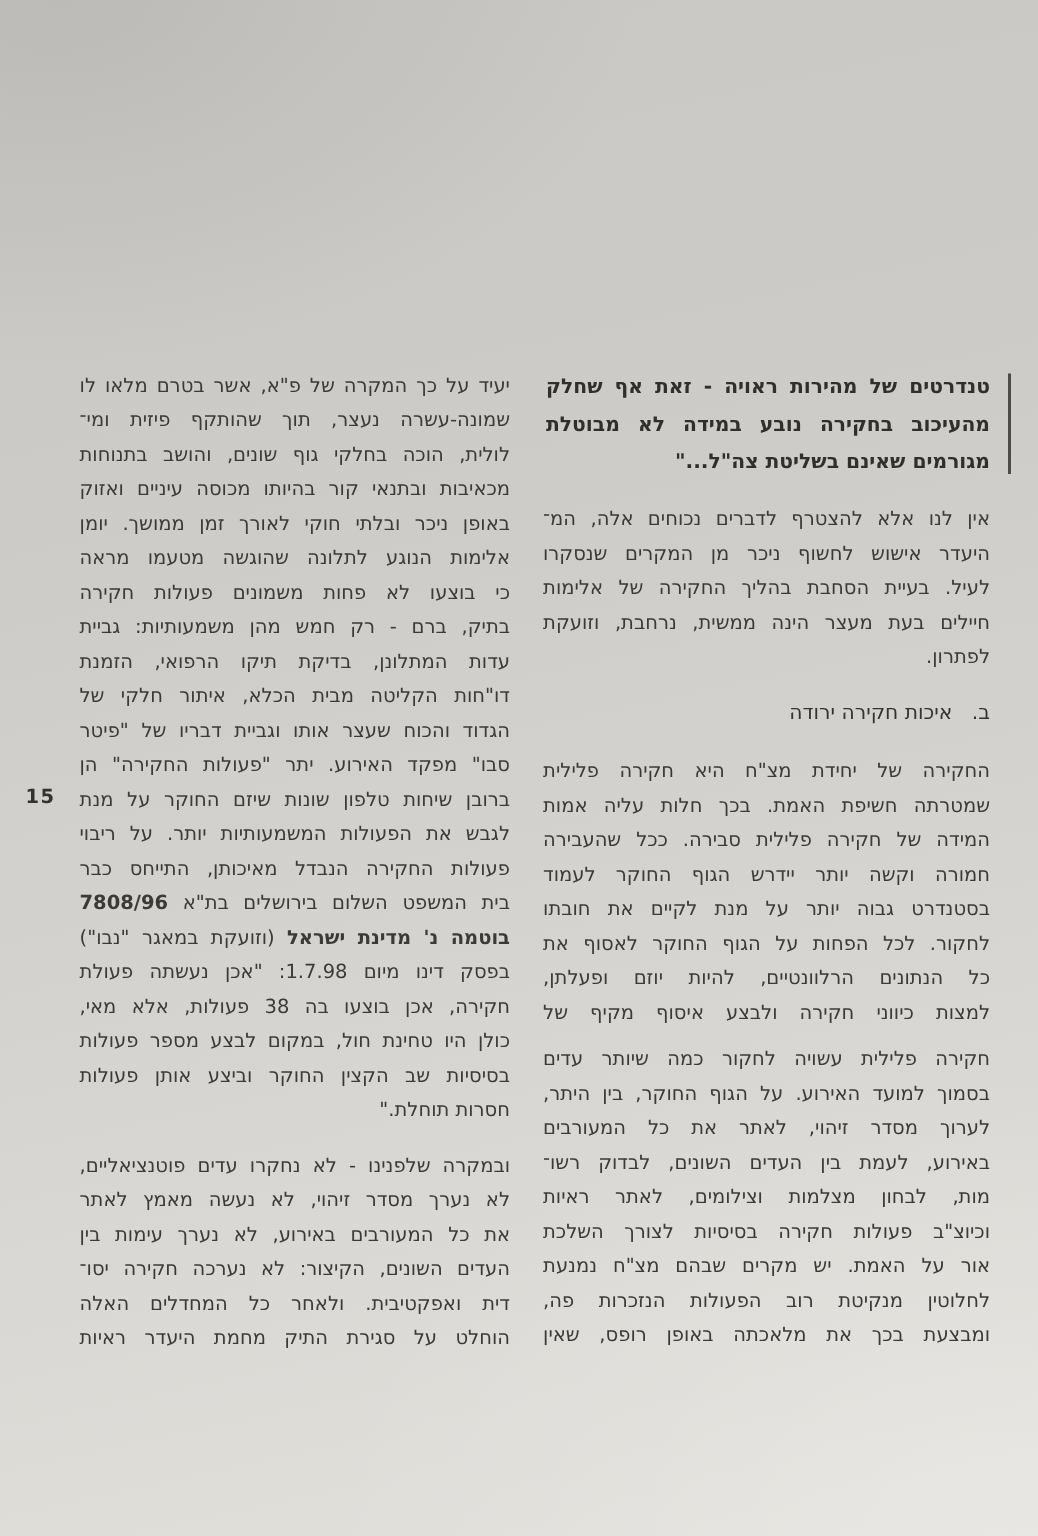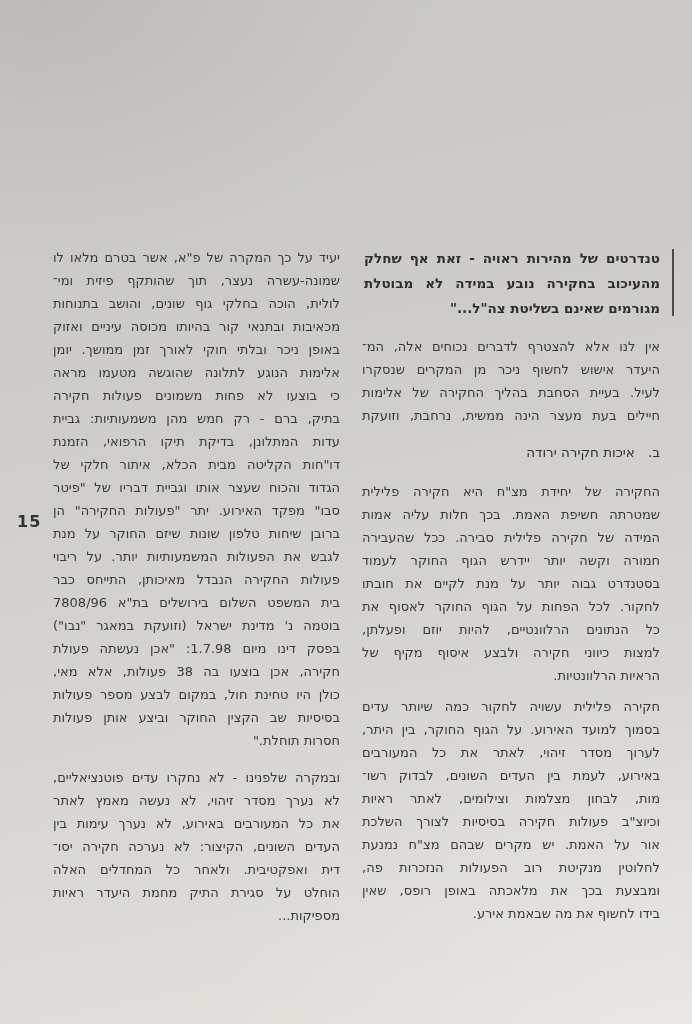--- a/index.html
+++ b/index.html
@@ -10,33 +10,33 @@
     overflow:hidden;
     font-family:"DejaVu Sans",sans-serif;
     background-image:
       radial-gradient(ellipse 620px 420px at 6% 0%, rgba(80,78,74,0.10), transparent 62%),
       radial-gradient(ellipse 700px 500px at 96% 100%, rgba(255,255,255,0.22), transparent 65%),
       linear-gradient(168deg,#c8c7c4 0%,#cdccc8 34%,#d8d6d2 68%,#e3e1dc 100%);
     color:#3b3a38;
     direction:rtl;
   }
   .page-number{
-    position:absolute;left:17px;top:512px;
-    font-size:16px;font-weight:bold;letter-spacing:1px;color:#33322f;
+    position:absolute;left:17px;top:524px;
+    font-size:13px;font-weight:bold;letter-spacing:1px;color:#33322f;
   }
   .content{
     position:absolute;top:246px;right:32px;left:53px;
     display:flex;flex-direction:row;gap:22px;direction:rtl;
   }
   .col{font-size:13px;line-height:23px;}
   .col-right{width:298px;}
   .col-left{width:287px;}
   .line{display:flex;justify-content:space-between;}
   .line.last{display:block;text-align:right;}
-  .b{font-weight:normal;}
+  .b{font-weight:bold;}
   .pullquote{
     position:relative;
     font-weight:bold;font-size:13.5px;line-height:25px;
     color:#302f2d;
     margin-bottom:14px;
     padding-left:2px;
   }
   .pullquote-bar{
     position:absolute;right:-14px;top:3px;bottom:5px;
     width:2px;background:#4c4b48;
@@ -115,20 +115,21 @@
           </div>
           <div class="line">
             <span>חיילים</span>
             <span>בעת</span>
             <span>מעצר</span>
             <span>הינה</span>
             <span>ממשית,</span>
             <span>נרחבת,</span>
             <span>וזועקת</span>
           </div>
+          <div class="line last"><span>לפתרון.</span></div>
         </div>
 
       <div class="section-heading">
         <span>ב.</span>
         <span>איכות חקירה ירודה</span>
       </div>
 
       <div class="para para-tight">
           <div class="line">
             <span>החקירה</span>
@@ -196,21 +197,20 @@
           </div>
           <div class="line">
             <span>למצות</span>
             <span>כיווני</span>
             <span>חקירה</span>
             <span>ולבצע</span>
             <span>איסוף</span>
             <span>מקיף</span>
             <span>של</span>
           </div>
-          <div class="line last"><span>הראיות הרלוונטיות.</span></div>
         </div>
 
       <div class="para">
           <div class="line">
             <span>חקירה</span>
             <span>פלילית</span>
             <span>עשויה</span>
             <span>לחקור</span>
             <span>כמה</span>
             <span>שיותר</span>
@@ -280,21 +280,20 @@
           </div>
           <div class="line">
             <span>ומבצעת</span>
             <span>בכך</span>
             <span>את</span>
             <span>מלאכתה</span>
             <span>באופן</span>
             <span>רופס,</span>
             <span>שאין</span>
           </div>
-          <div class="line last"><span>בידו לחשוף את מה שבאמת אירע.</span></div>
         </div>
 
     </div>
 
     <div class="col col-left">
 
       <div class="para">
           <div class="line">
             <span>יעיד</span>
             <span>על</span>
@@ -540,19 +539,18 @@
           </div>
           <div class="line">
             <span>הוחלט</span>
             <span>על</span>
             <span>סגירת</span>
             <span>התיק</span>
             <span>מחמת</span>
             <span>היעדר</span>
             <span>ראיות</span>
           </div>
-          <div class="line last"><span>מספיקות...</span></div>
         </div>
 
     </div>
 
   </div>
 </div>
 
 </body></html>

